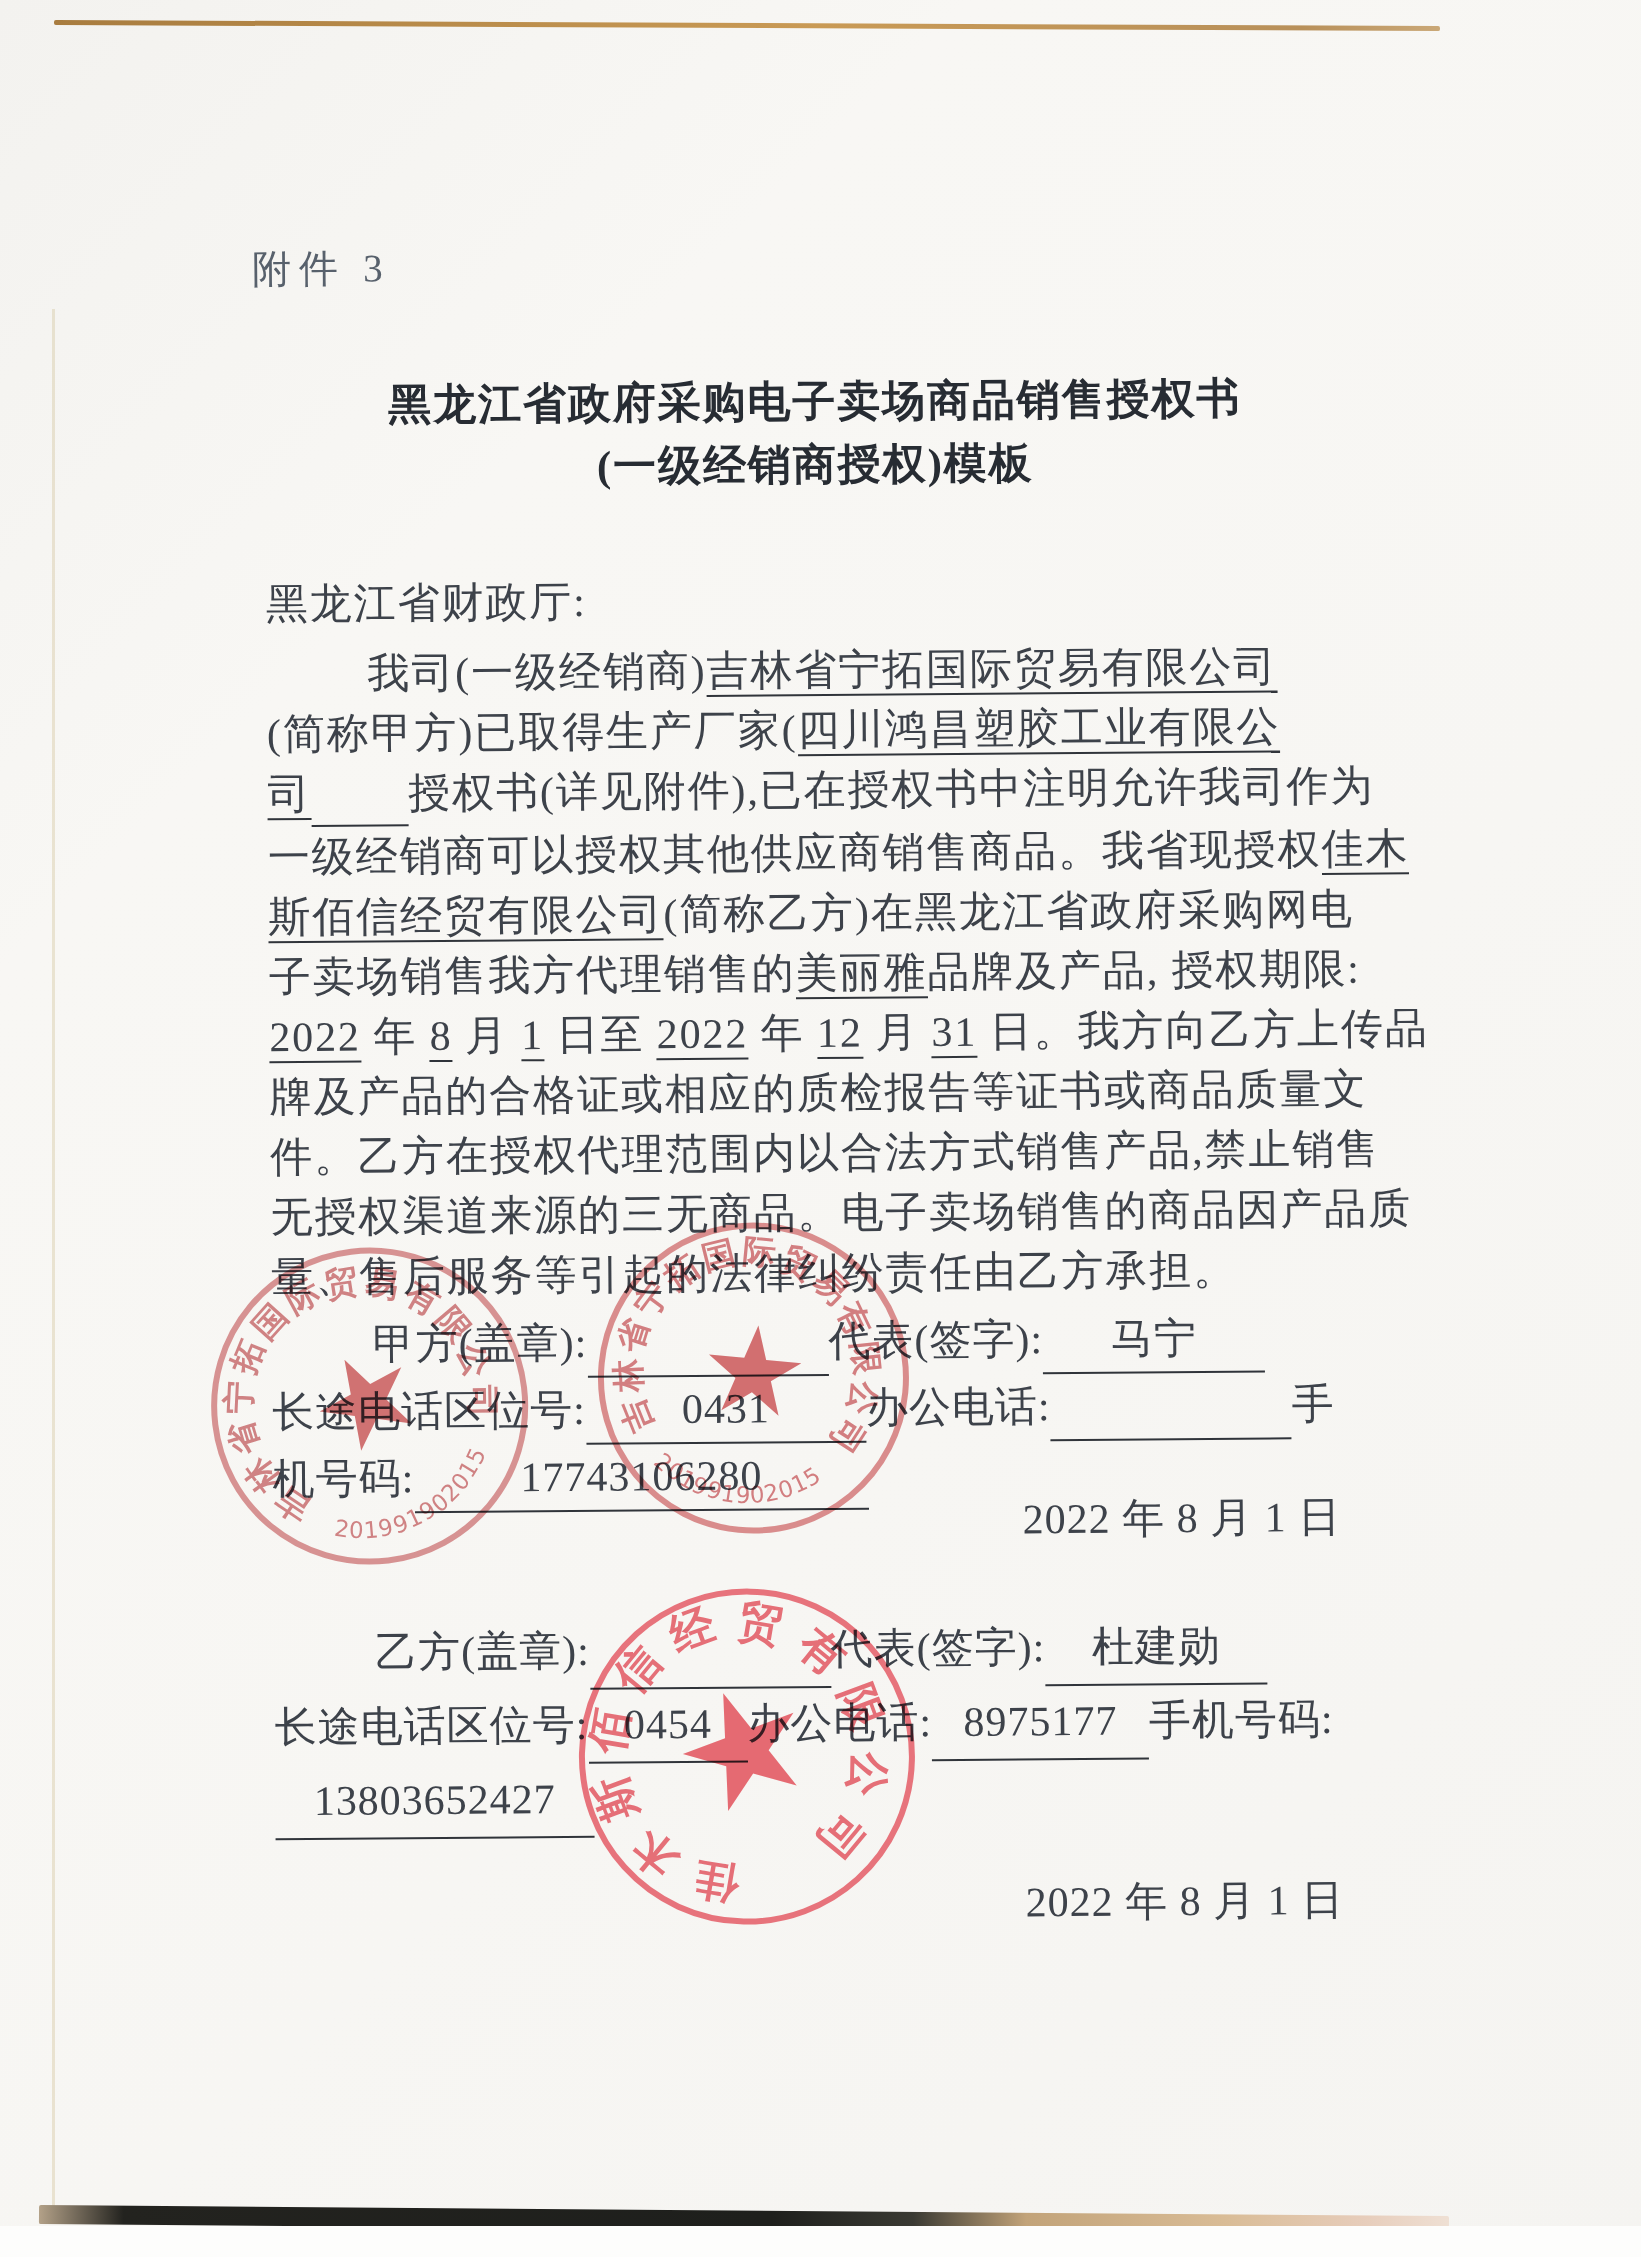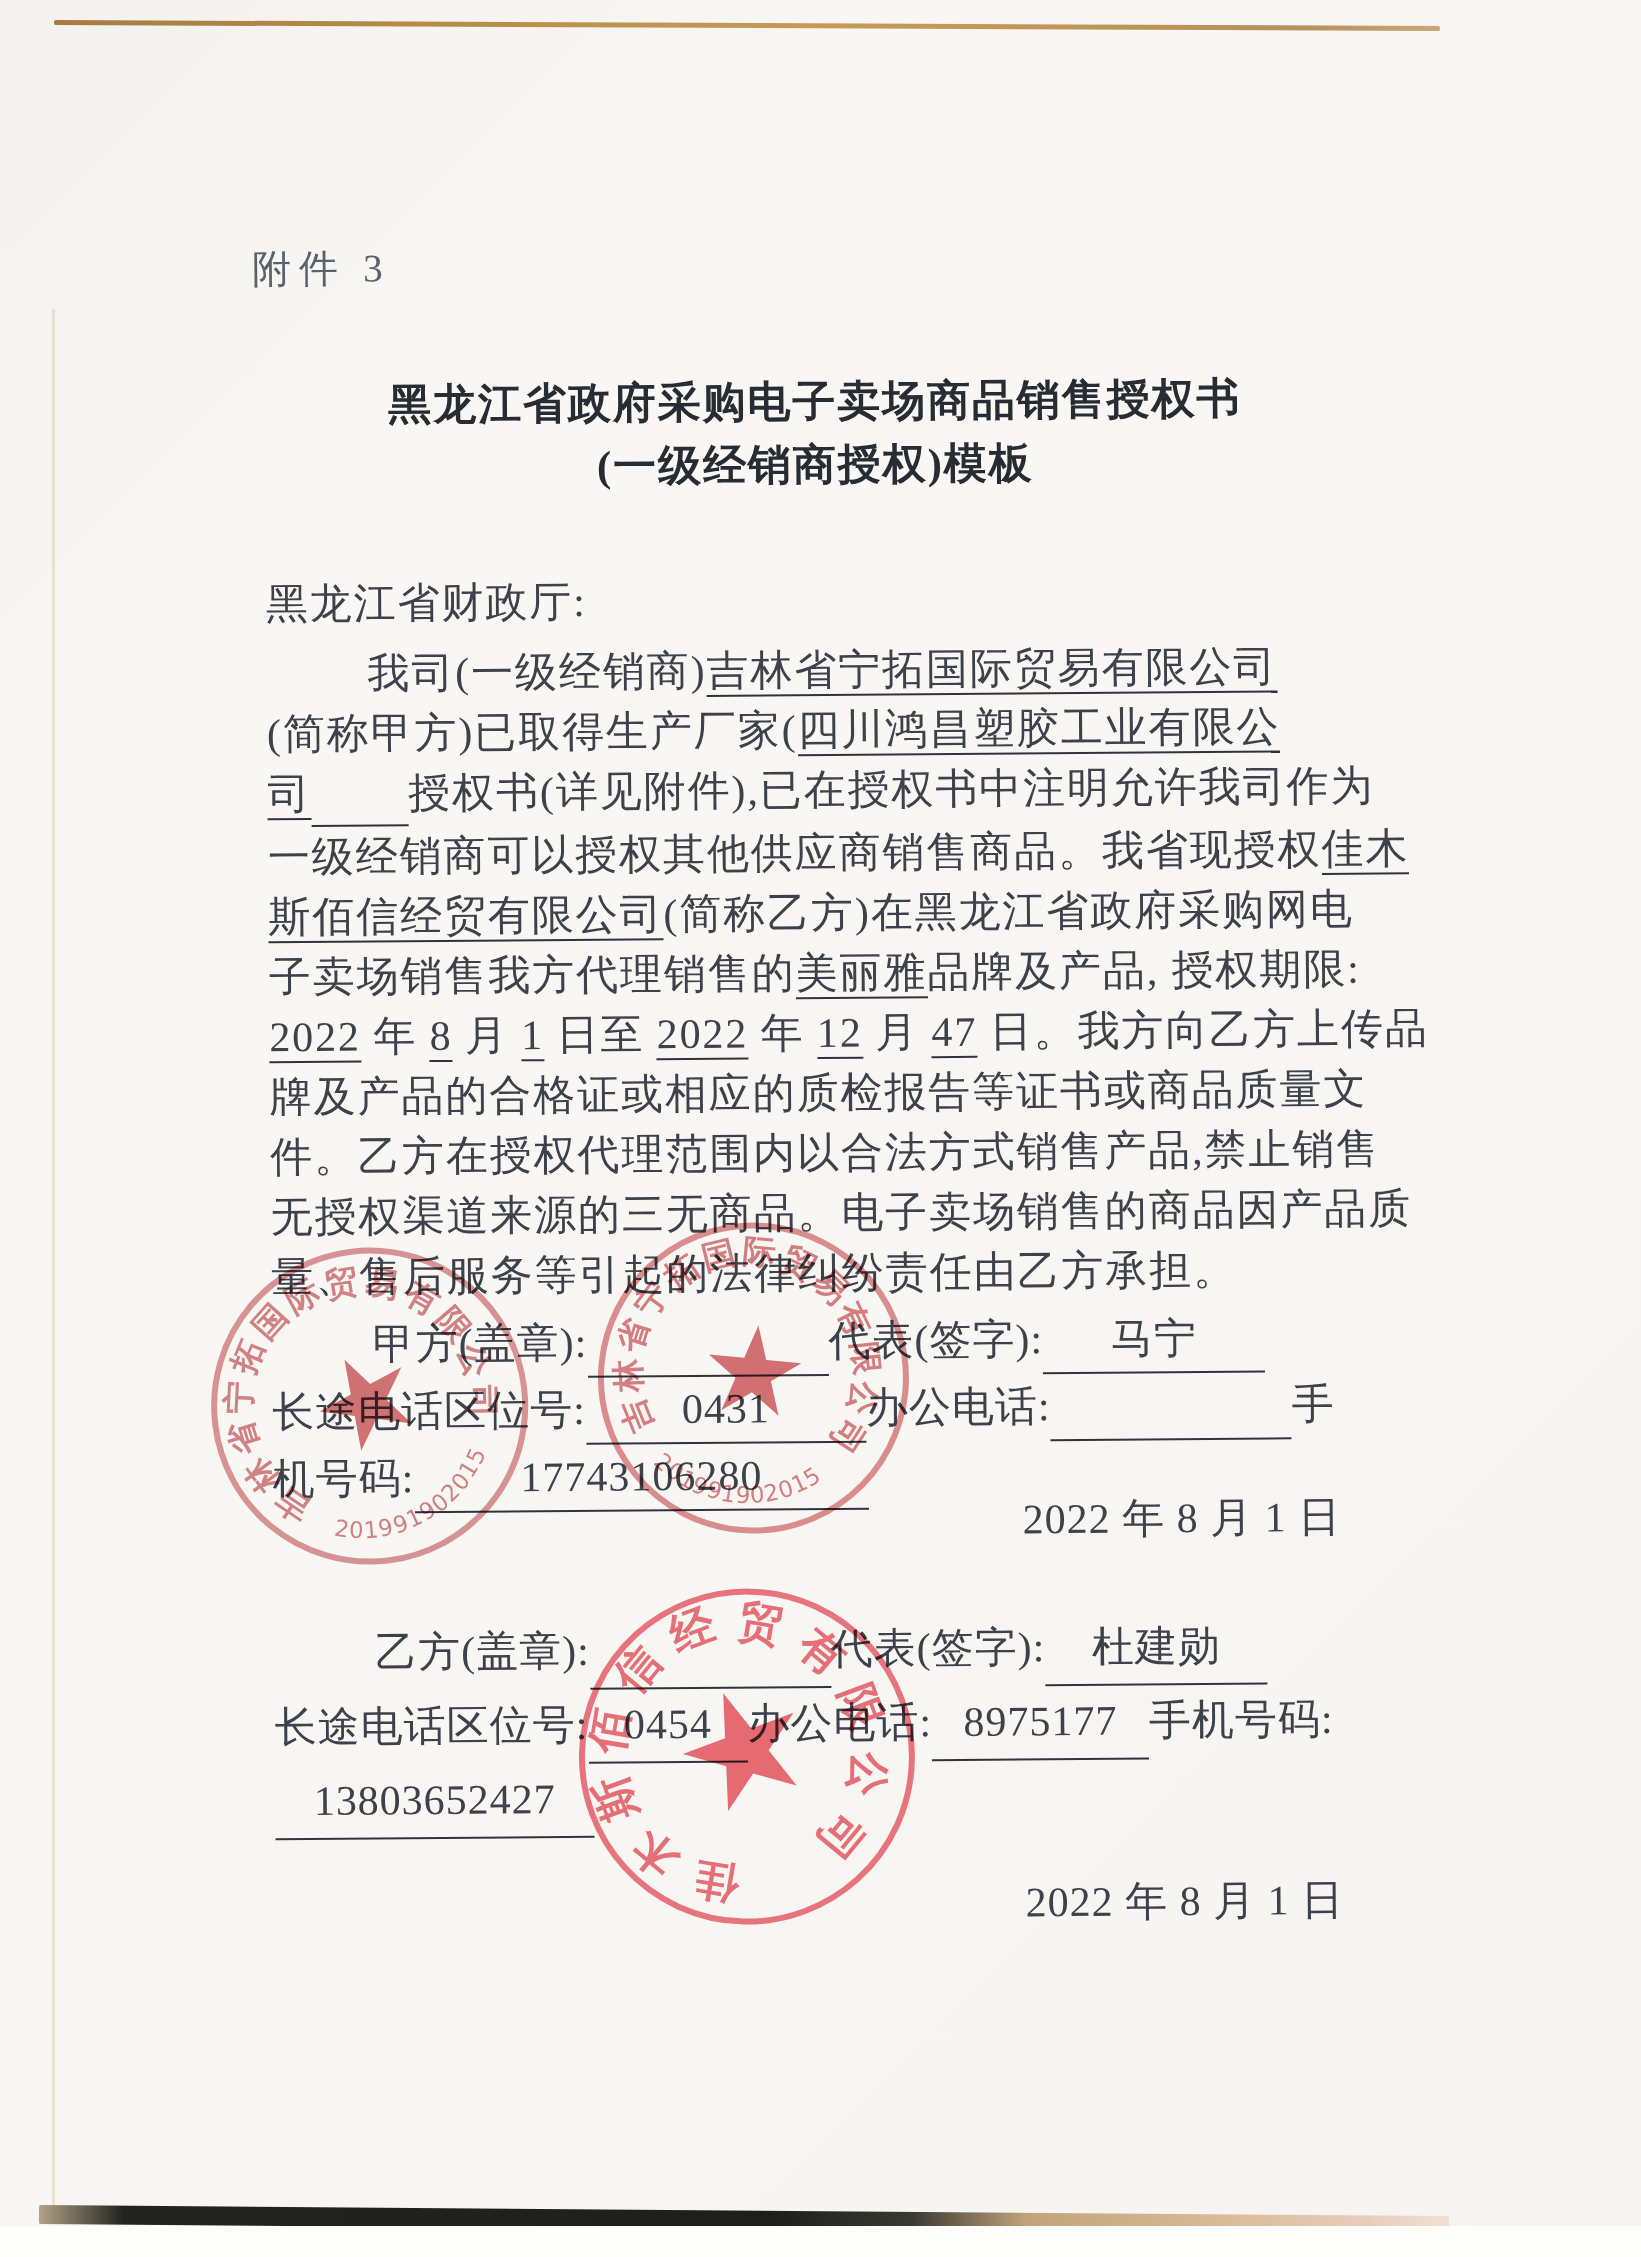--- a/index.html
+++ b/index.html
@@ -92,21 +92,21 @@
   <div class="title">黑龙江省政府采购电子卖场商品销售授权书</div>
   <div class="title second">(一级经销商授权)模板</div>
   <div class="salutation">黑龙江省财政厅:</div>
   <div class="body-block">
       <div class="tline" style="padding-left: 101px;"><span>我司(一级经销商)</span><span class="u">吉林省宁拓国际贸易有限公司</span></div>
       <div class="tline"><span>(简称甲方)已取得生产厂家(</span><span class="u">四川鸿昌塑胶工业有限公</span></div>
       <div class="tline"><span class="u">司</span><span class="u fill" style="min-width: 97px;">&nbsp;</span><span>授权书(详见附件),已在授权书中注明允许我司作为</span></div>
       <div class="tline"><span>一级经销商可以授权其他供应商销售商品。我省现授权</span><span class="u">佳木</span></div>
       <div class="tline"><span class="u">斯佰信经贸有限公司</span><span>(简称乙方)在黑龙江省政府采购网电</span></div>
       <div class="tline"><span>子卖场销售我方代理销售的</span><span class="u">美丽雅</span><span>品牌及产品, 授权期限:</span></div>
-      <div class="tline"><span class="u">2022</span><span> 年 </span><span class="u">8</span><span> 月 </span><span class="u">1</span><span> 日至 </span><span class="u">2022</span><span> 年 </span><span class="u">12</span><span> 月 </span><span class="u">47</span><span> 日。我方向乙方上传品</span></div>
+      <div class="tline"><span class="u">2022</span><span> 年 </span><span class="u">8</span><span> 月 </span><span class="u">1</span><span> 日至 </span><span class="u">2022</span><span> 年 </span><span class="u">12</span><span> 月 </span><span class="u">31</span><span> 日。我方向乙方上传品</span></div>
       <div class="tline"><span>牌及产品的合格证或相应的质检报告等证书或商品质量文</span></div>
       <div class="tline"><span>件。乙方在授权代理范围内以合法方式销售产品,禁止销售</span></div>
       <div class="tline"><span>无授权渠道来源的三无商品。电子卖场销售的商品因产品质</span></div>
       <div class="tline"><span>量、售后服务等引起的法律纠纷责任由乙方承担。</span></div>
     </div>
   <div class="party-a">
       <div class="tline" style="padding-left: 101px;"><span>甲方(盖章):</span><span class="u fill" style="min-width: 241px;">&nbsp;</span><span>代表(签字):</span><span class="u fill" style="min-width: 222px;">马宁</span></div>
       <div class="tline"><span>长途电话区位号:</span><span class="u fill" style="min-width: 280px;">0431</span><span>办公电话:</span><span class="u fill" style="min-width: 241px;">&nbsp;</span><span>手</span></div>
       <div class="tline"><span>机号码:</span><span class="u fill" style="min-width: 454px;">17743106280</span></div>
       <div class="tline right" style="margin-top: -21px;"><span>2022 年 8 月 1 日</span></div>

